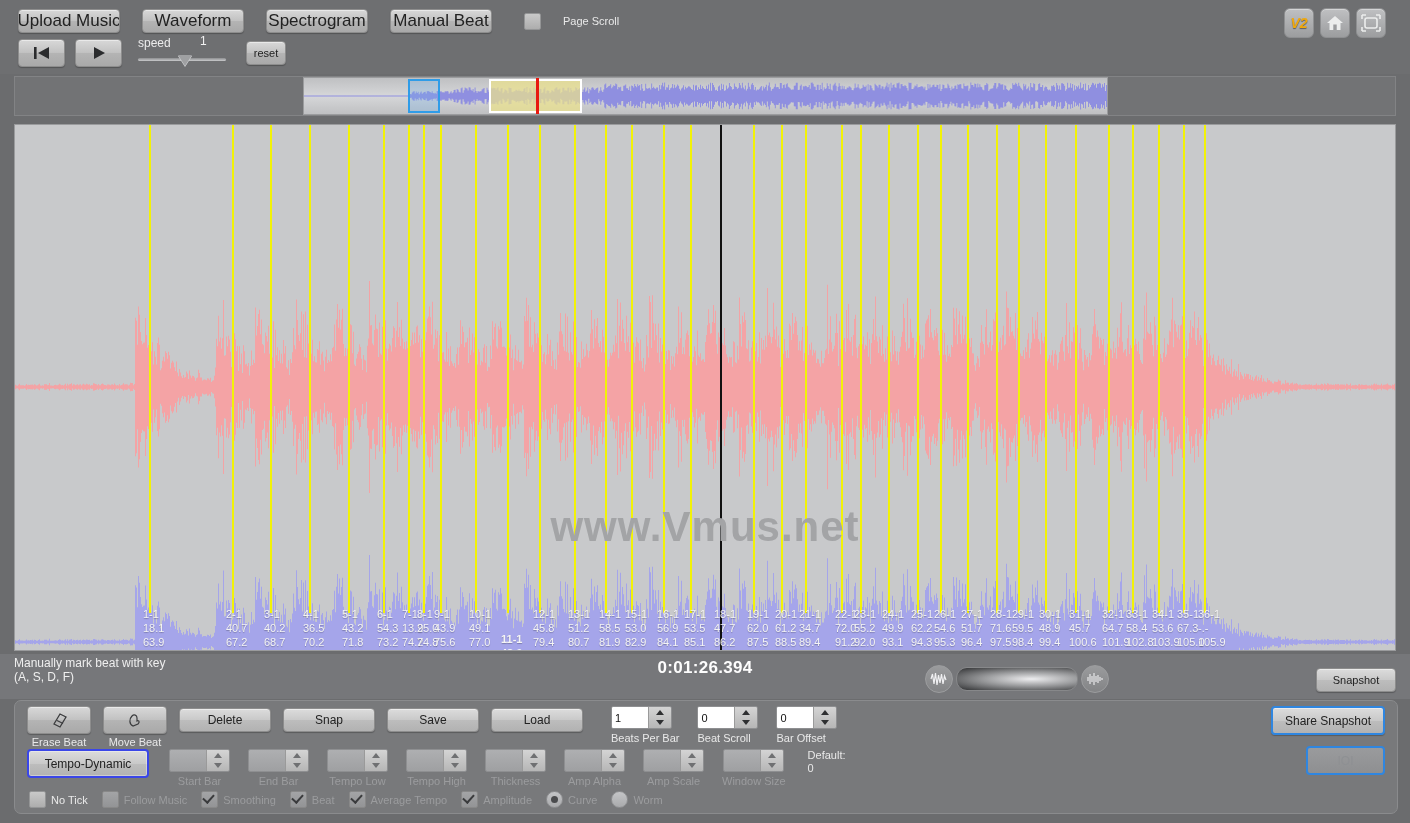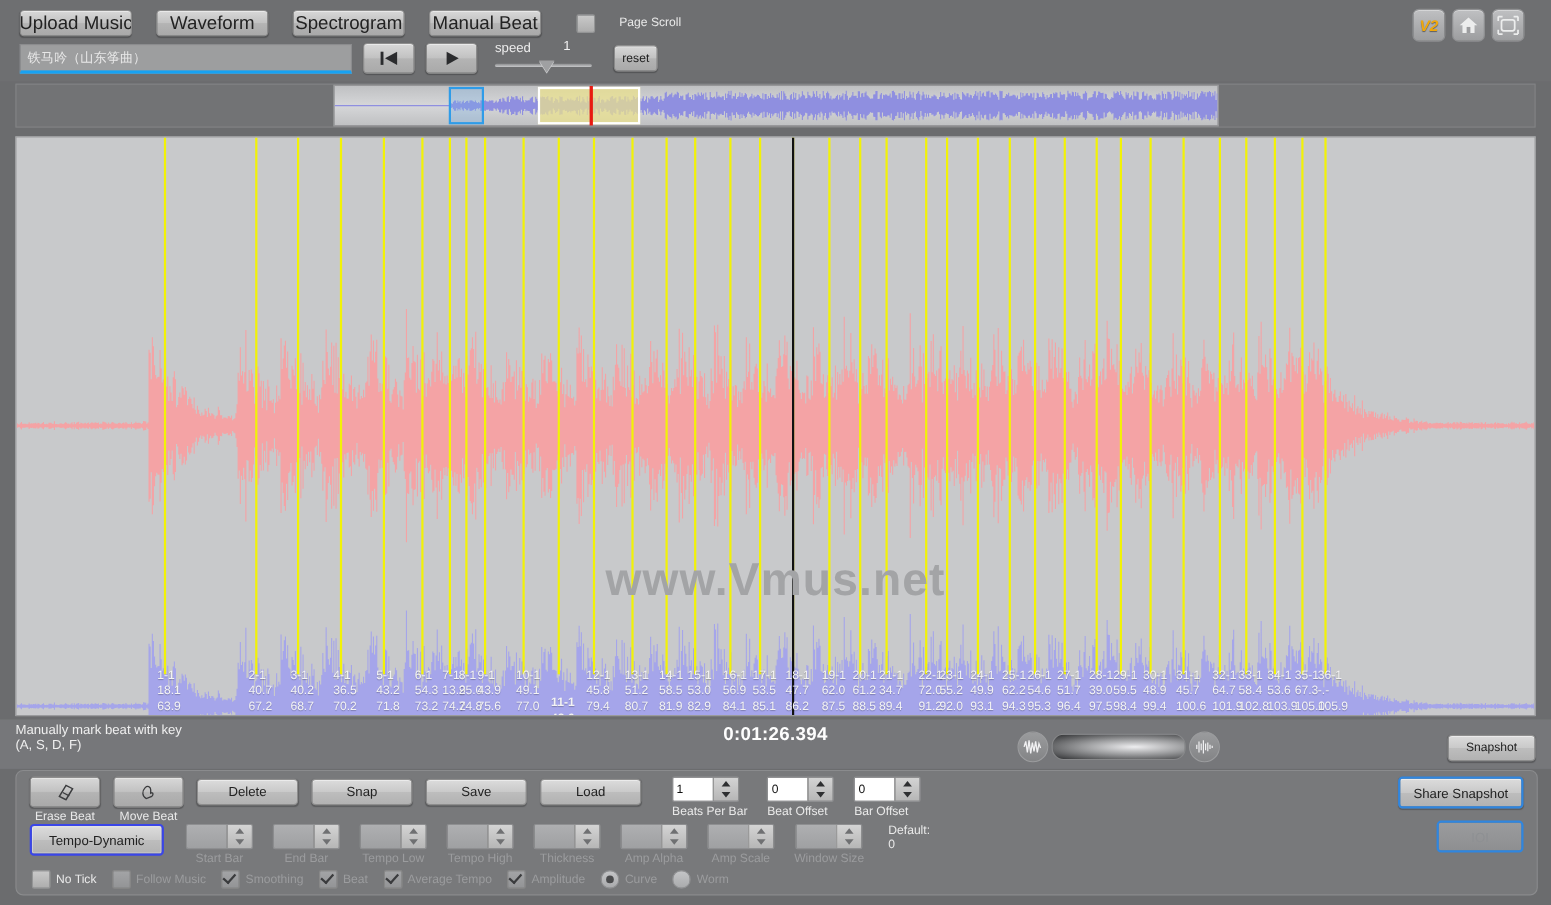--- a/index.html
+++ b/index.html
@@ -158,21 +158,20 @@
       <div class="btn">Waveform</div>
       <div class="btn">Spectrogram</div>
       <div class="btn">Manual Beat</div>
       <div class="pagescroll">
         <span class="cbx off"></span>
         <span class="lbl">Page Scroll</span>
       </div>
     </div>
 
     <div class="row2">
-      <div class="titlefield">铁马吟（山东筝曲）</div>
 
       <div class="btn transport">
         <svg width="22" height="14" viewBox="0 0 22 14">
           <rect x="3" y="1" width="2.6" height="12" fill="#2b2c2e"></rect>
           <polygon points="18,1 18,13 7,7" fill="#2b2c2e"></polygon>
         </svg>
       </div>
       <div class="btn transport">
         <svg width="22" height="14" viewBox="0 0 22 14">
           <polygon points="6,1 6,13 17,7" fill="#2b2c2e"></polygon>
@@ -398,21 +397,21 @@
           <div class="beatnum" style="position:static;margin-top:2px">54.6</div>
           <div class="beatnum" style="position:static;margin-top:2px">95.3</div>
         </div>
         <div style="position: absolute; left: 946px; top: 483px;">
           <div class="beatnum" style="position:static">27-1</div>
           <div class="beatnum" style="position:static;margin-top:2px">51.7</div>
           <div class="beatnum" style="position:static;margin-top:2px">96.4</div>
         </div>
         <div style="position: absolute; left: 975px; top: 483px;">
           <div class="beatnum" style="position:static">28-1</div>
-          <div class="beatnum" style="position:static;margin-top:2px">39.0</div>
+          <div class="beatnum" style="position:static;margin-top:2px">71.6</div>
           <div class="beatnum" style="position:static;margin-top:2px">97.5</div>
         </div>
         <div style="position: absolute; left: 997px; top: 483px;">
           <div class="beatnum" style="position:static">29-1</div>
           <div class="beatnum" style="position:static;margin-top:2px">59.5</div>
           <div class="beatnum" style="position:static;margin-top:2px">98.4</div>
         </div>
         <div style="position: absolute; left: 1024px; top: 483px;">
           <div class="beatnum" style="position:static">30-1</div>
           <div class="beatnum" style="position:static;margin-top:2px">48.9</div>
@@ -530,21 +529,21 @@
          <div class="fld">0</div>
          <div class="arrows">
            <i>
                   <span class="tri-u"></span>
                 </i>
            <i>
                   <span class="tri-d"></span>
                 </i>
          </div>
        </div>
-       <div class="lbl">Beat Offset</div>
+       <div class="lbl">Beat Scroll</div>
           </div>
           <div class="stepgroup">
             <div class="spin">
          <div class="fld">0</div>
          <div class="arrows">
            <i>
                   <span class="tri-u"></span>
                 </i>
            <i>
                   <span class="tri-d"></span>

